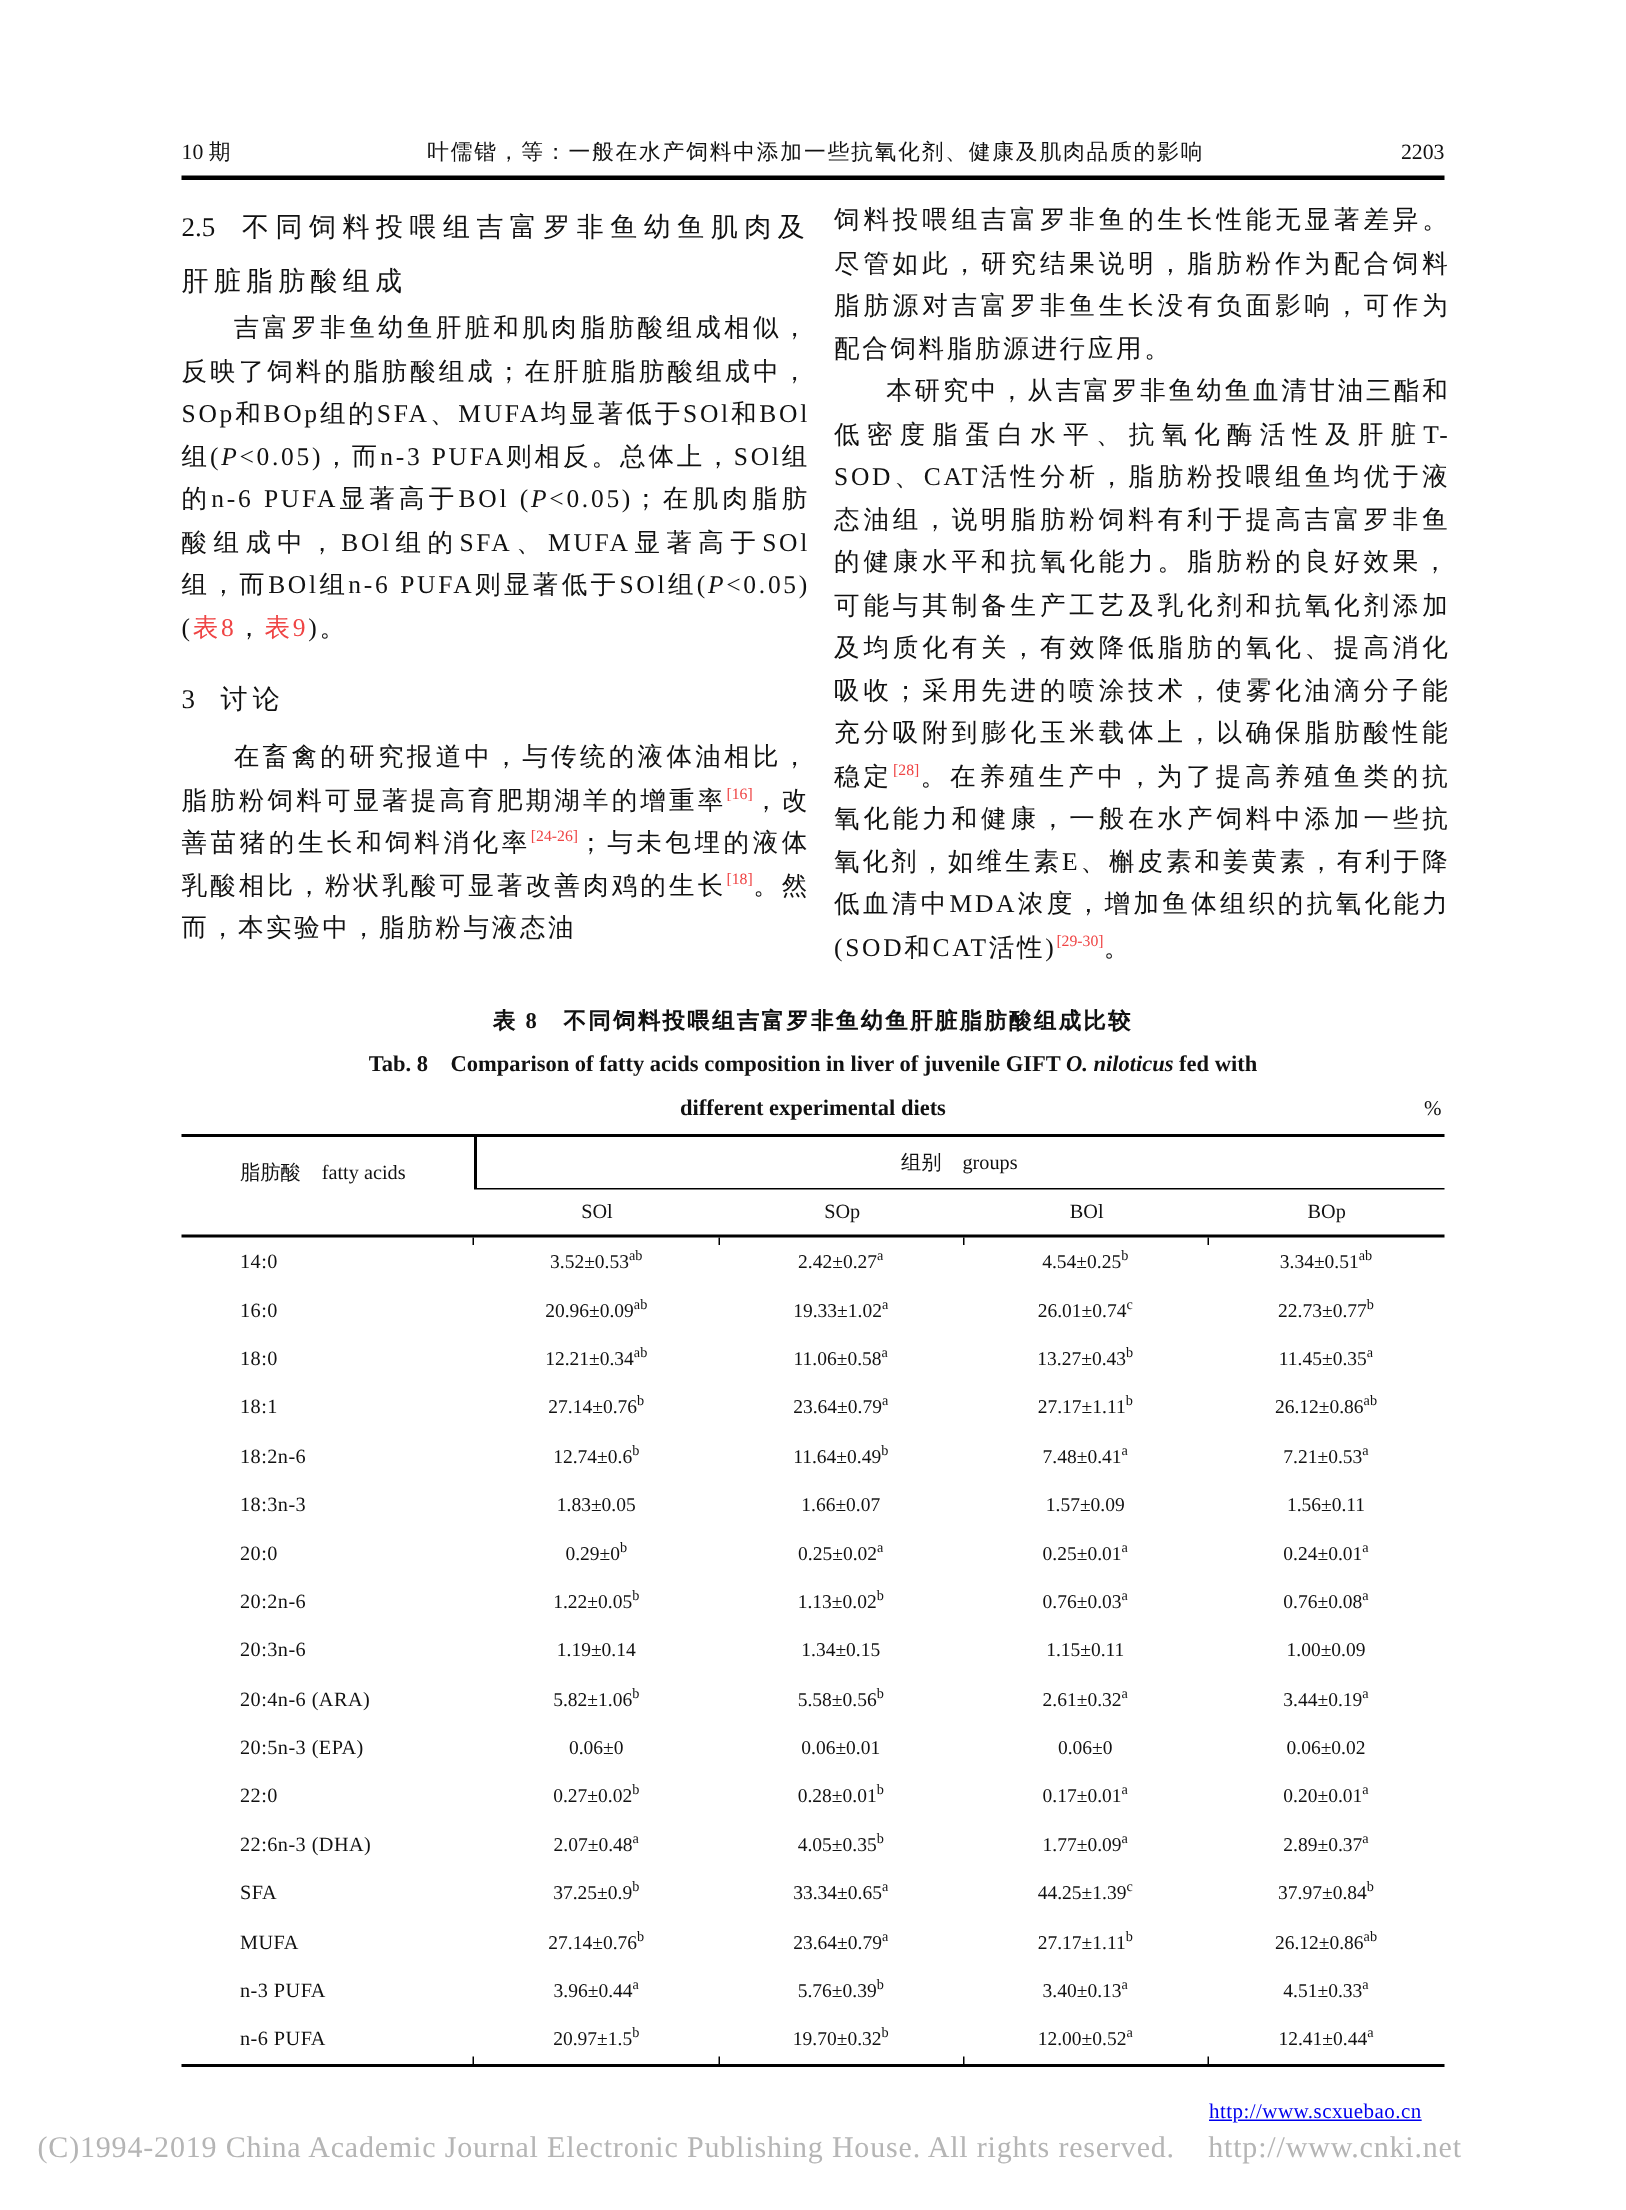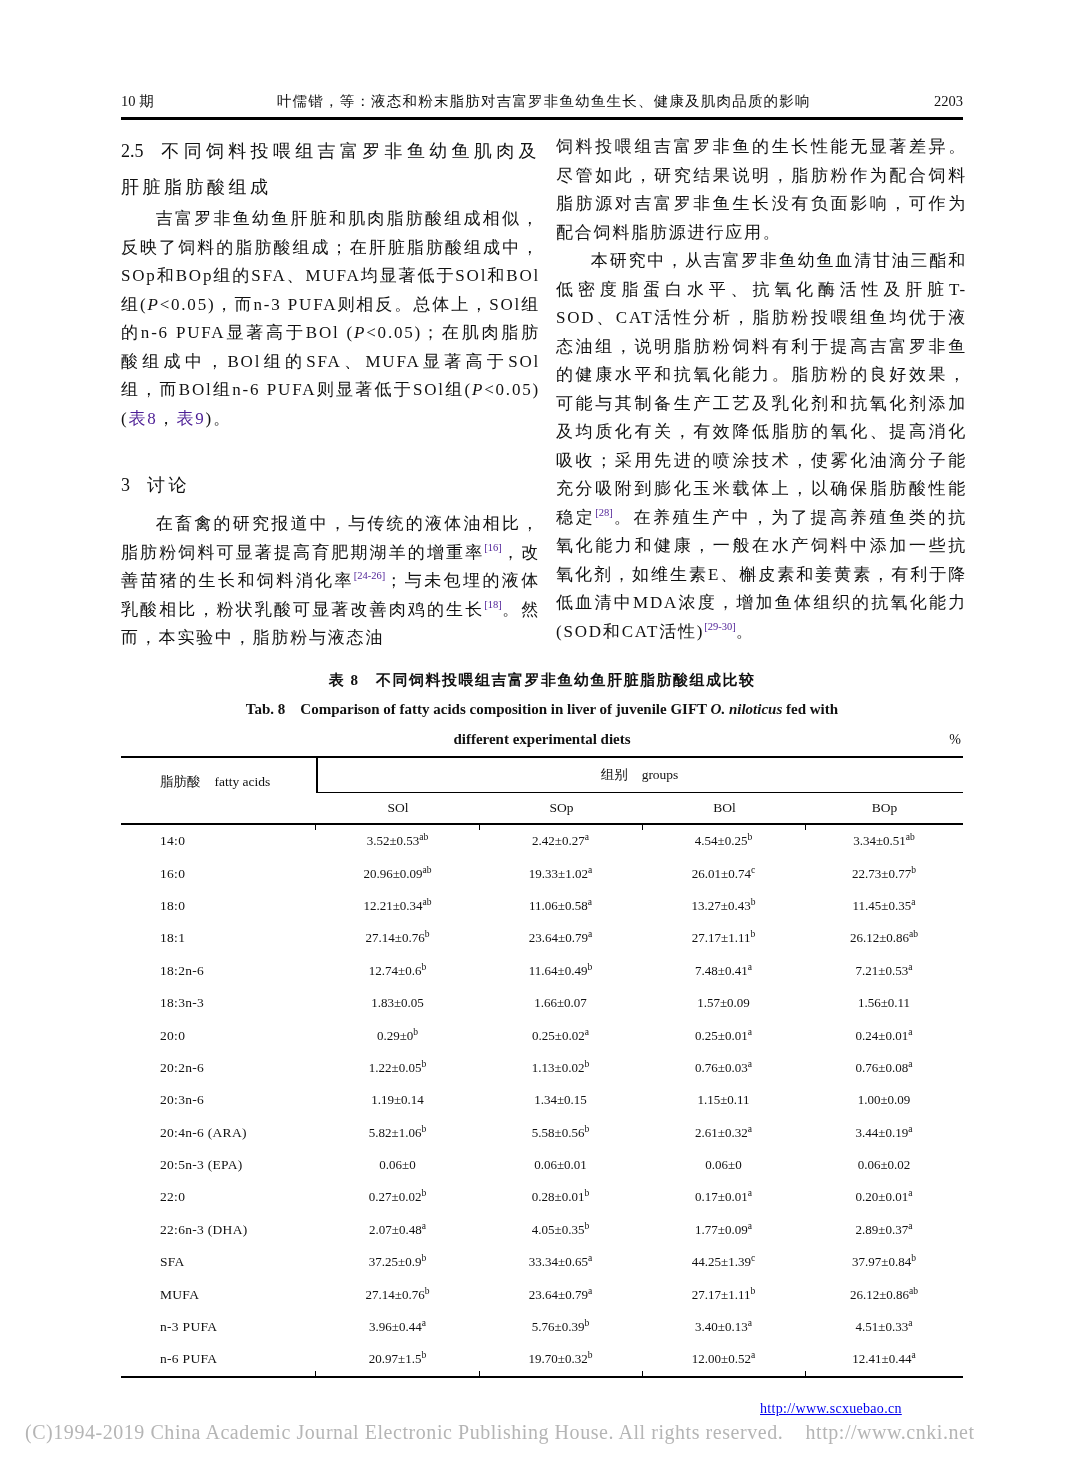--- a/index.html
+++ b/index.html
@@ -11,25 +11,25 @@
   .hdr-title{letter-spacing:1.2px;}
   .hdr-rule{position:absolute;left:121px;top:117px;width:842px;height:2.8px;background:#000;}
   
   .col{position:absolute;top:133px;text-align:justify;font-size:17px;line-height:28.5px;
        letter-spacing:1.8px;}
   .col-left{left:121px;width:419px;}
   .col-right{left:556px;width:411px;}
   .sec-head{font-weight:normal;font-size:18px;line-height:36px;letter-spacing:3.5px;
             text-align:justify;}
   .sec-num{margin-right:17px;letter-spacing:0;}
-  .h-disc{margin-top:34px;margin-bottom:7px;}
+  .h-disc{margin-top:15px;margin-bottom:7px;}
   .para{margin:0;text-indent:2.05em;}
   .para.noindent{text-indent:0;}
   .it{font-style:italic;}
-  .link{color:#4c1d95;}
+  .link{color:#ef4444;}
   sup{line-height:0;font-size:10.5px;letter-spacing:0;}
   
   .tbl-cap{position:absolute;left:121px;top:671px;width:842px;}
   .cap-zh{text-align:center;font-weight:bold;font-size:15px;letter-spacing:1.5px;}
   .cap-en{text-align:center;font-weight:bold;font-size:15px;margin-top:10px;}
   .cap-row3{position:relative;text-align:center;font-weight:bold;font-size:15px;margin-top:12px;}
   .unit{position:absolute;right:2px;top:1px;font-weight:normal;font-size:14px;}
   
   .table{position:absolute;left:121px;top:756px;width:842px;
          border-top:2.8px solid #000;border-bottom:2.8px solid #000;}
@@ -44,33 +44,33 @@
   .tbody{position:relative;}
   .t-row{display:grid;grid-template-columns:195px 163px 163px 163px 158px;height:32.4px;
          align-items:center;}
   .t-label{padding-left:39px;font-size:13.5px;letter-spacing:0.3px;}
   .t-val{text-align:center;font-size:13px;}
   .t-val sup{font-size:9.5px;}
   .tick{position:absolute;width:1.4px;height:5px;background:#000;}
   .tick.b1{left:194px;} .tick.b2{left:358px;} .tick.b3{left:521px;} .tick.b4{left:684px;}
   .tick.top{top:0;} .tick.bot{bottom:0;}
   
-  .sclink{position:absolute;left:760px;top:1401px;font-size:14px;color:#0000ee;
+  .sclink{position:absolute;left:806px;top:1401px;font-size:14px;color:#0000ee;
           text-decoration:underline;letter-spacing:0.3px;}
   .watermark{position:absolute;left:25px;top:1421px;font-size:20px;color:#b5b5b5;
              letter-spacing:0.55px;white-space:pre;}
 </style>
 </head>
 <body>
 
 <div class="page">
 
   <div class="hdr">
     <span>10 期</span>
-    <span class="hdr-title">叶儒锴，等：液态和粉末脂肪对吉富罗非鱼幼鱼生长、健康及肌肉品质的影响</span>
+    <span class="hdr-title">叶儒锴，等：一般在水产饲料中添加一些抗氧化剂、健康及肌肉品质的影响</span>
     <span>2203</span>
   </div>
   <div class="hdr-rule"></div>
 
   <div class="col col-left">
     <div class="sec-head">
       <span class="sec-num">2.5</span><span>不同饲料投喂组吉富罗非鱼幼鱼肌肉及肝脏脂肪酸组成</span>
     </div>
     <p class="para"><span>吉富罗非鱼幼鱼肝脏和肌肉脂肪酸组成相似，反映了饲料的脂肪酸组成；在肝脏脂肪酸组成中，SOp和BOp组的SFA、MUFA均显著低于SOl和BOl组(</span><span class="it">P</span><span>&lt;0.05)，而n-3 PUFA则相反。总体上，SOl组的n-6 PUFA显著高于BOl (</span><span class="it">P</span><span>&lt;0.05)；在肌肉脂肪酸组成中，BOl组的SFA、MUFA显著高于SOl组，而BOl组n-6 PUFA则显著低于SOl组(</span><span class="it">P</span><span>&lt;0.05)(</span><span class="link">表8</span><span>，</span><span class="link">表9</span><span>)。</span></p>
     <div class="sec-head h-disc">

